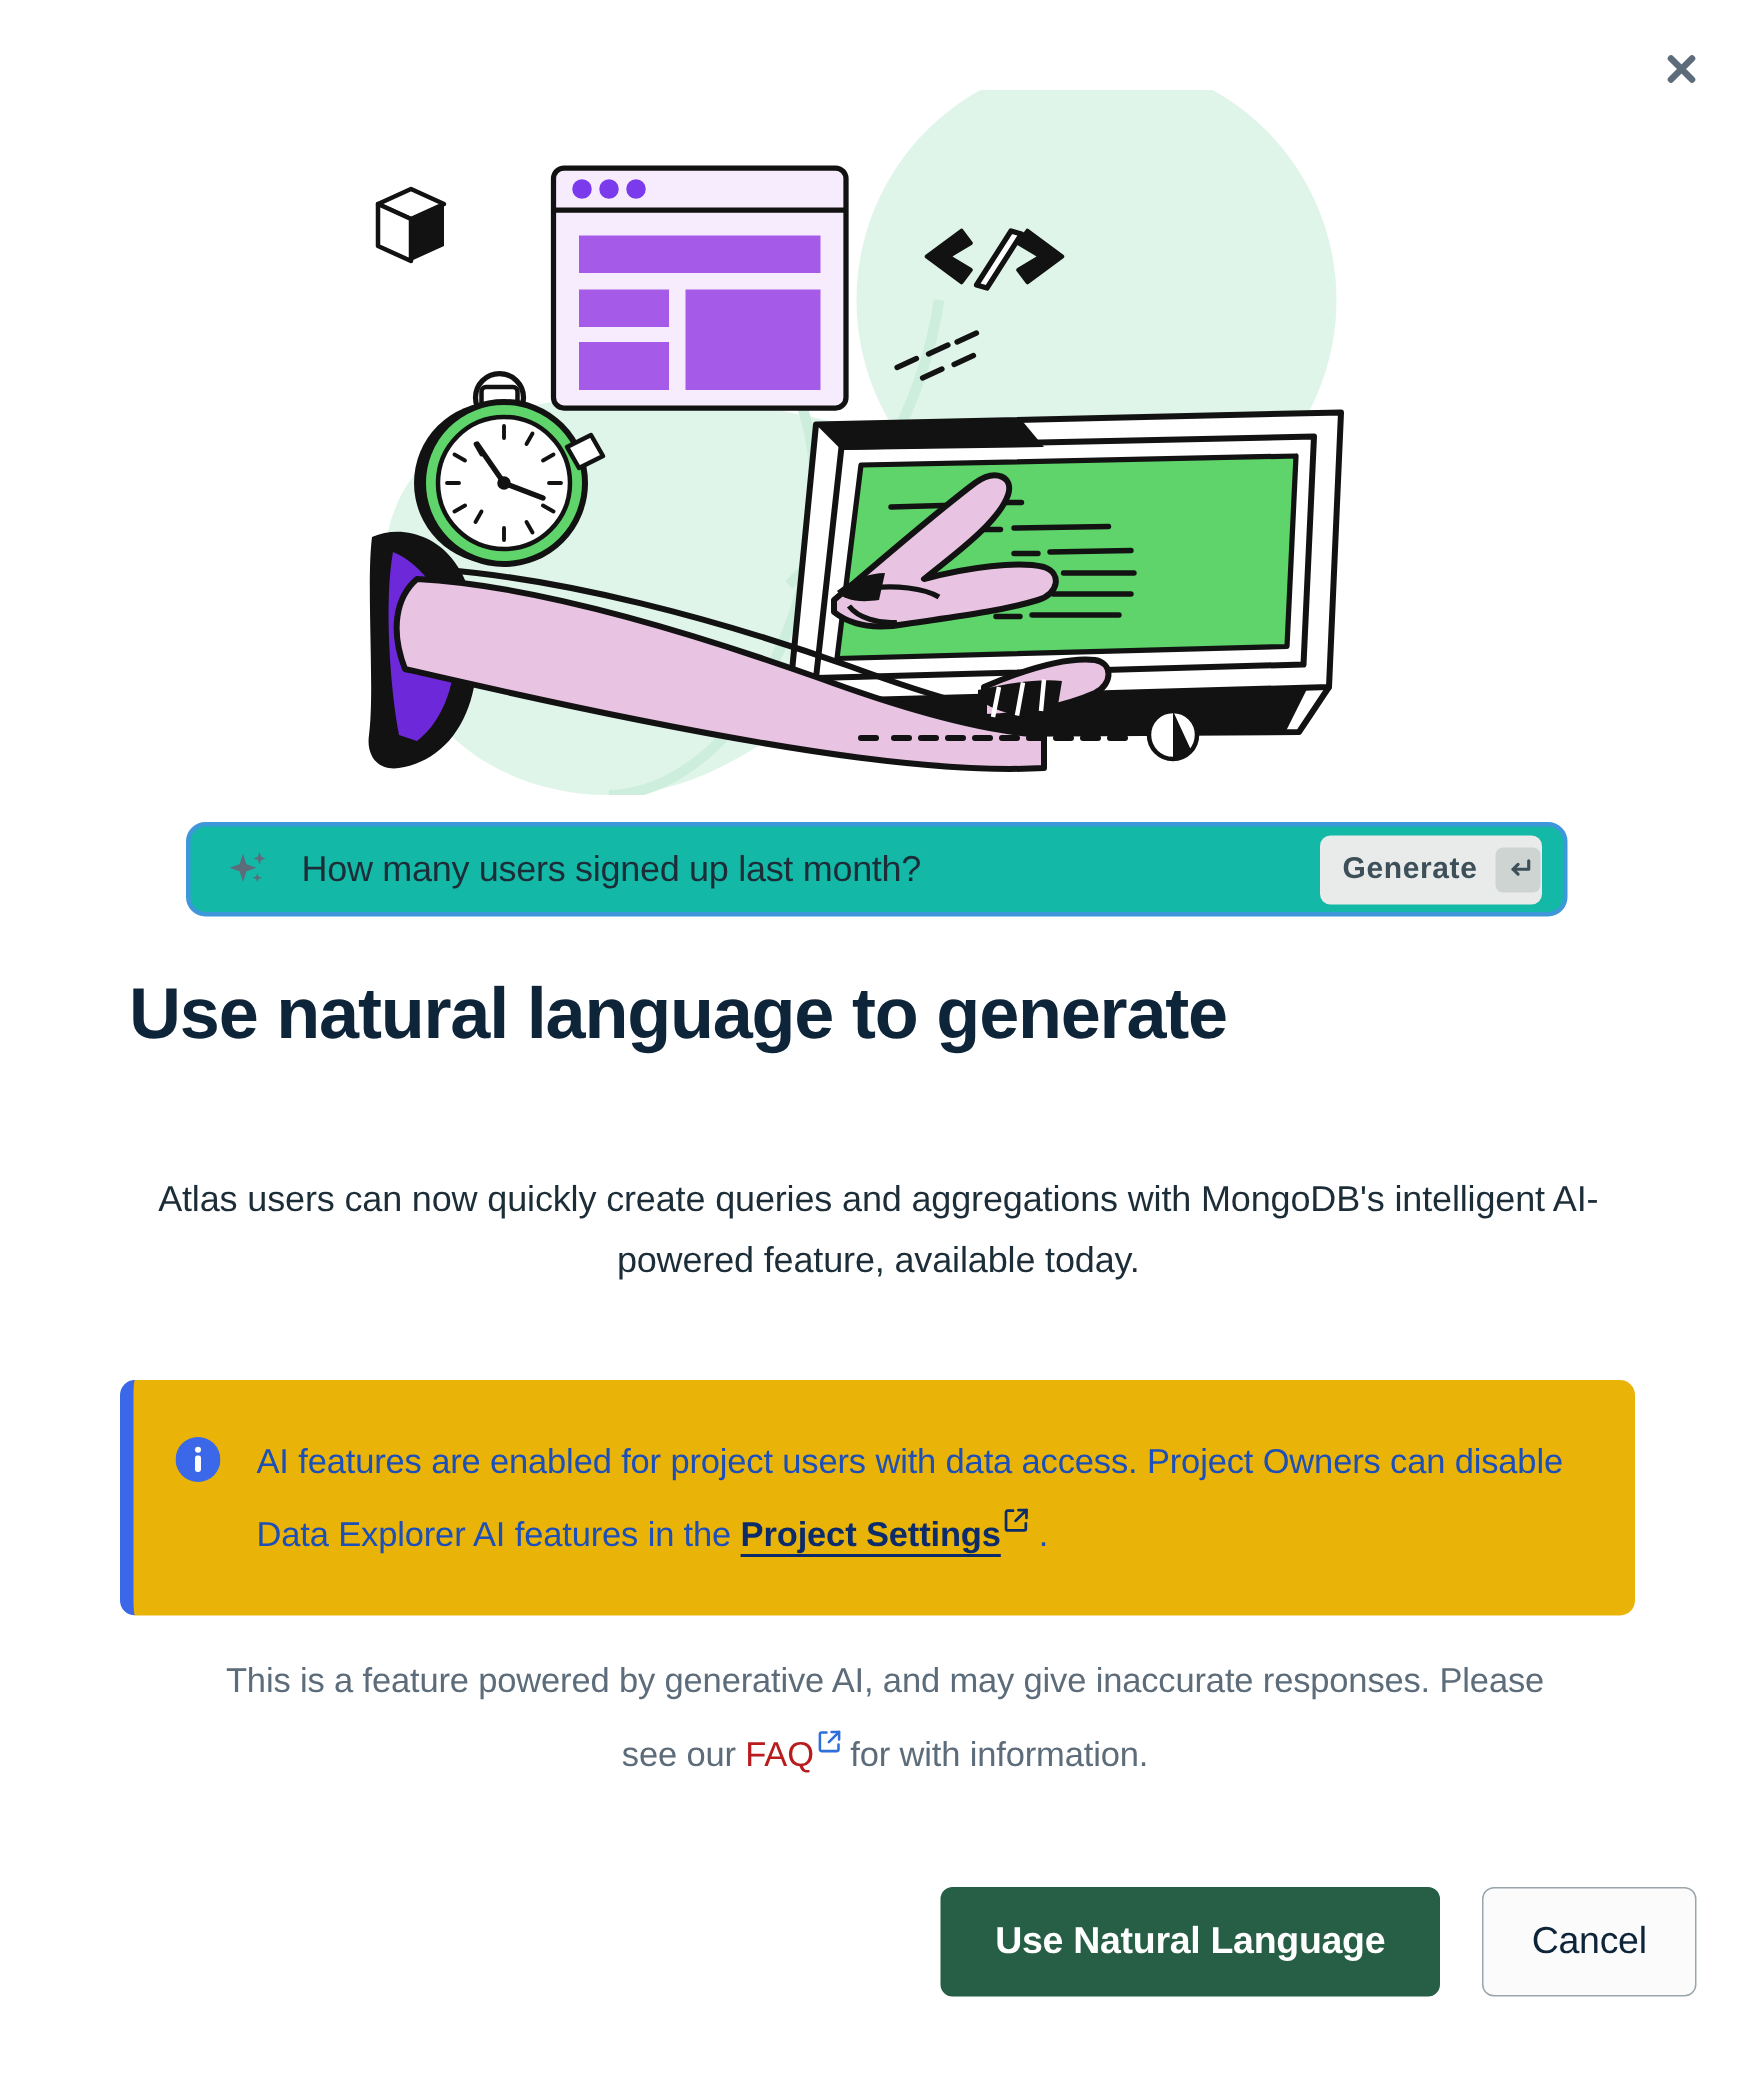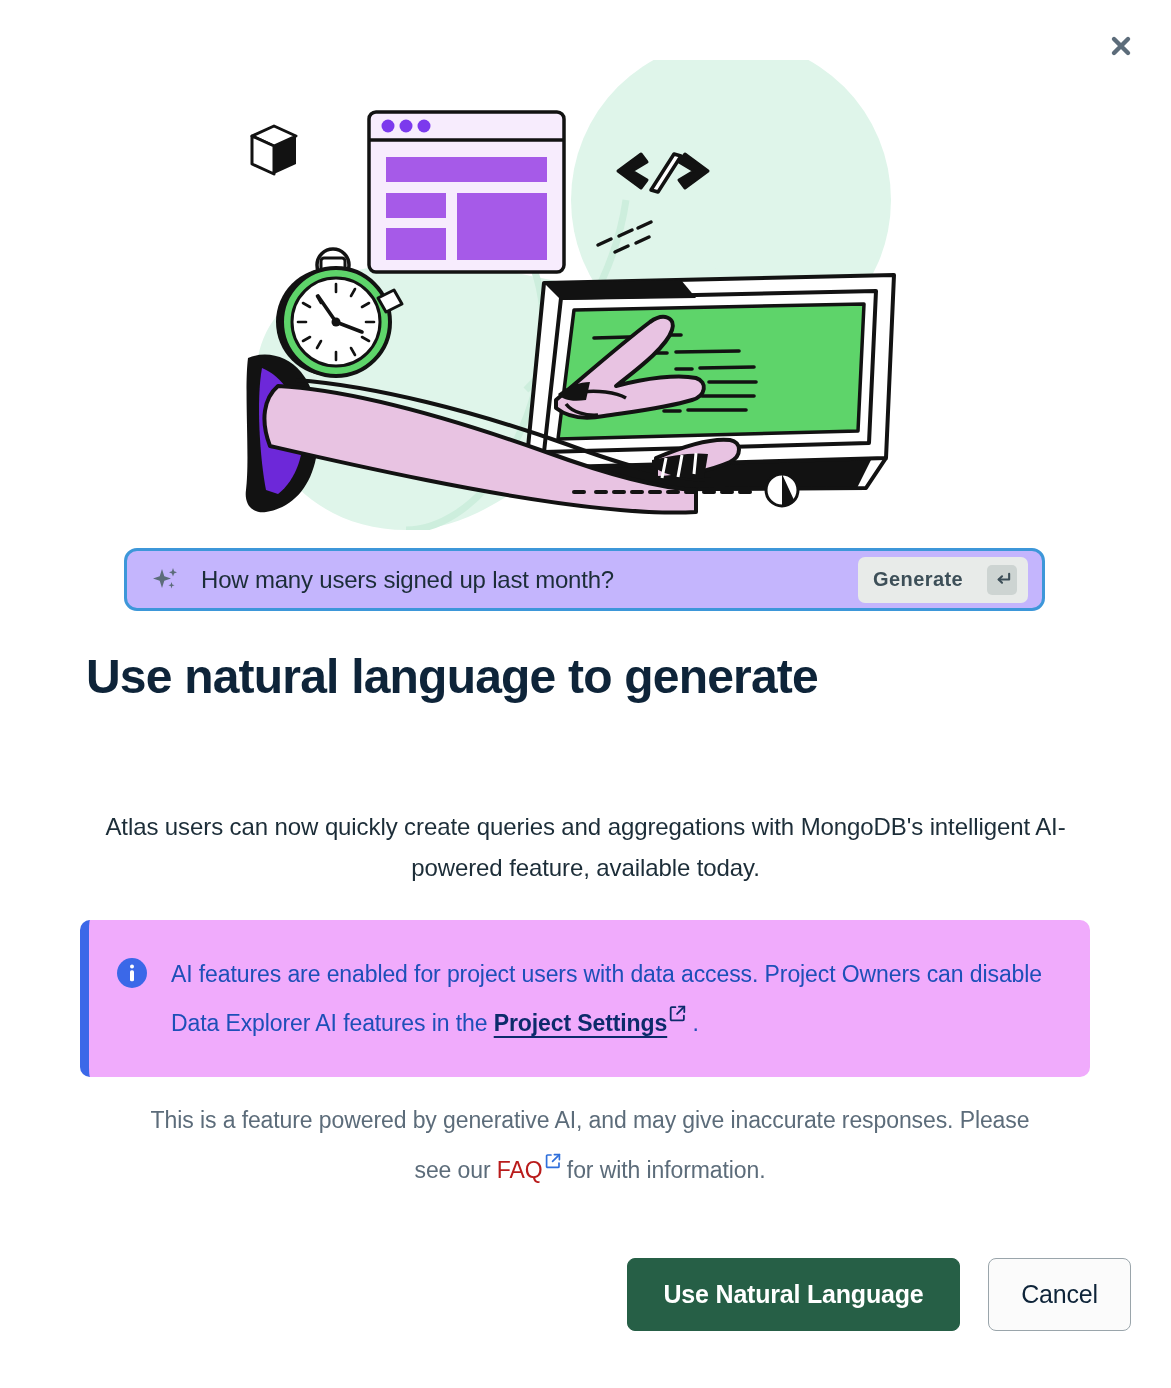--- a/index.html
+++ b/index.html
@@ -35,41 +35,41 @@
   }
   .illustration svg { display: block; margin: 0 auto; }
 
   
   .prompt-row {
     position: absolute;
     top: 548px; left: 124px;
     width: 921px; height: 63px;
     border: 3px solid #3d97d9;
     border-radius: 13px;
-    background: #c4b5fd;
+    background: #14b8a6;
     display: flex; align-items: center;
     padding: 0 14px 0 24px;
   }
   .sparkle-icon { flex: 0 0 auto; display: flex; align-items: center; color: #5c6c7a; }
   .prompt-text {
     flex: 1 1 auto;
     margin-left: 20px;
     font-size: 24px;
     color: #1c2d38;
     letter-spacing: -0.2px;
     white-space: nowrap;
     overflow: hidden;
   }
   .generate-chip {
     flex: 0 0 auto;
-    display: flex; align-items: center; gap: 24px;
+    display: flex; align-items: center; gap: 12px;
     background: #e8ebe9;
     border: none;
     border-radius: 7px;
-    padding: 8px 11px 8px 15px;
+    padding: 8px 1px 8px 15px;
     cursor: pointer;
   }
   .generate-chip .gen-label {
     font-size: 20px; font-weight: bold;
     color: #3d4f58; letter-spacing: 0.4px;
   }
   .enter-key {
     width: 30px; height: 30px;
     background: #cdd4d2;
     border-radius: 5px;
@@ -82,35 +82,35 @@
     position: absolute;
     top: 645px; left: 86px; width: 971px;
     text-align: left;
     font-size: 48px; font-weight: bold;
     line-height: 64px;
     color: #0e2439;
     letter-spacing: -0.8px;
   }
   .subtext {
     position: absolute;
-    top: 806px; left: 90px; width: 991px;
+    top: 779px; left: 90px; width: 991px;
     text-align: center;
     font-size: 24px;
     line-height: 41px;
     color: #1c2d38;
     letter-spacing: -0.1px;
   }
 
   
   .info-banner {
     position: absolute;
     top: 920px; left: 80px;
     width: 1010px;
     min-height: 140px;
-    background: #f0abfc;
+    background: #eab308;
     border-radius: 10px;
     border-left: 9px solid #3b68e8;
     display: flex;
     align-items: flex-start;
     padding: 34px 30px 34px 28px;
   }
   .info-icon { flex: 0 0 auto; margin-top: 4px; }
   .info-text {
     margin-left: 24px;
     font-size: 23px;

